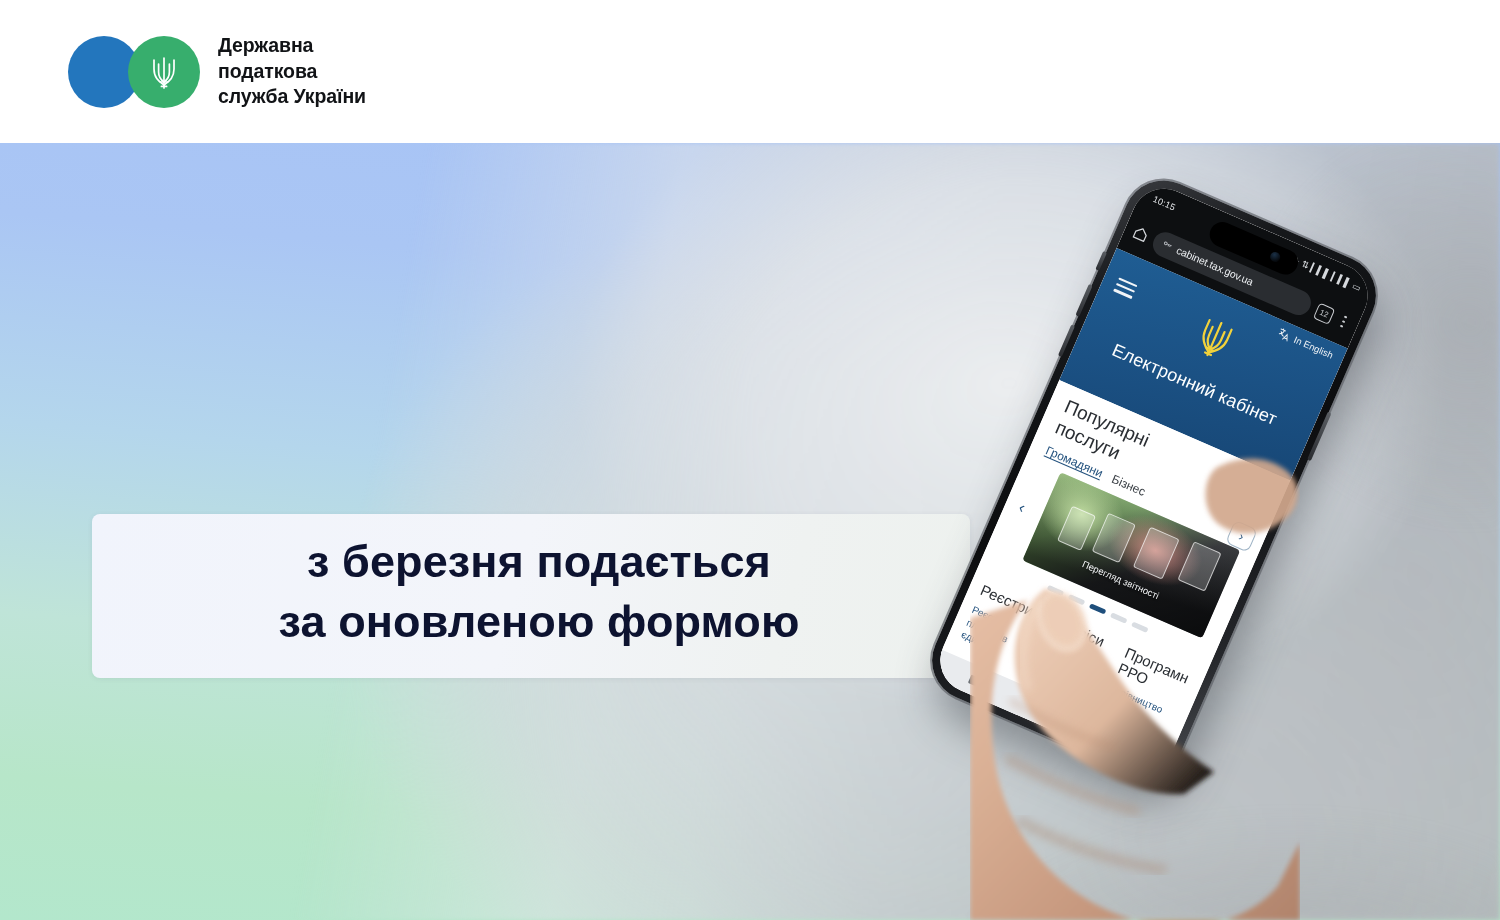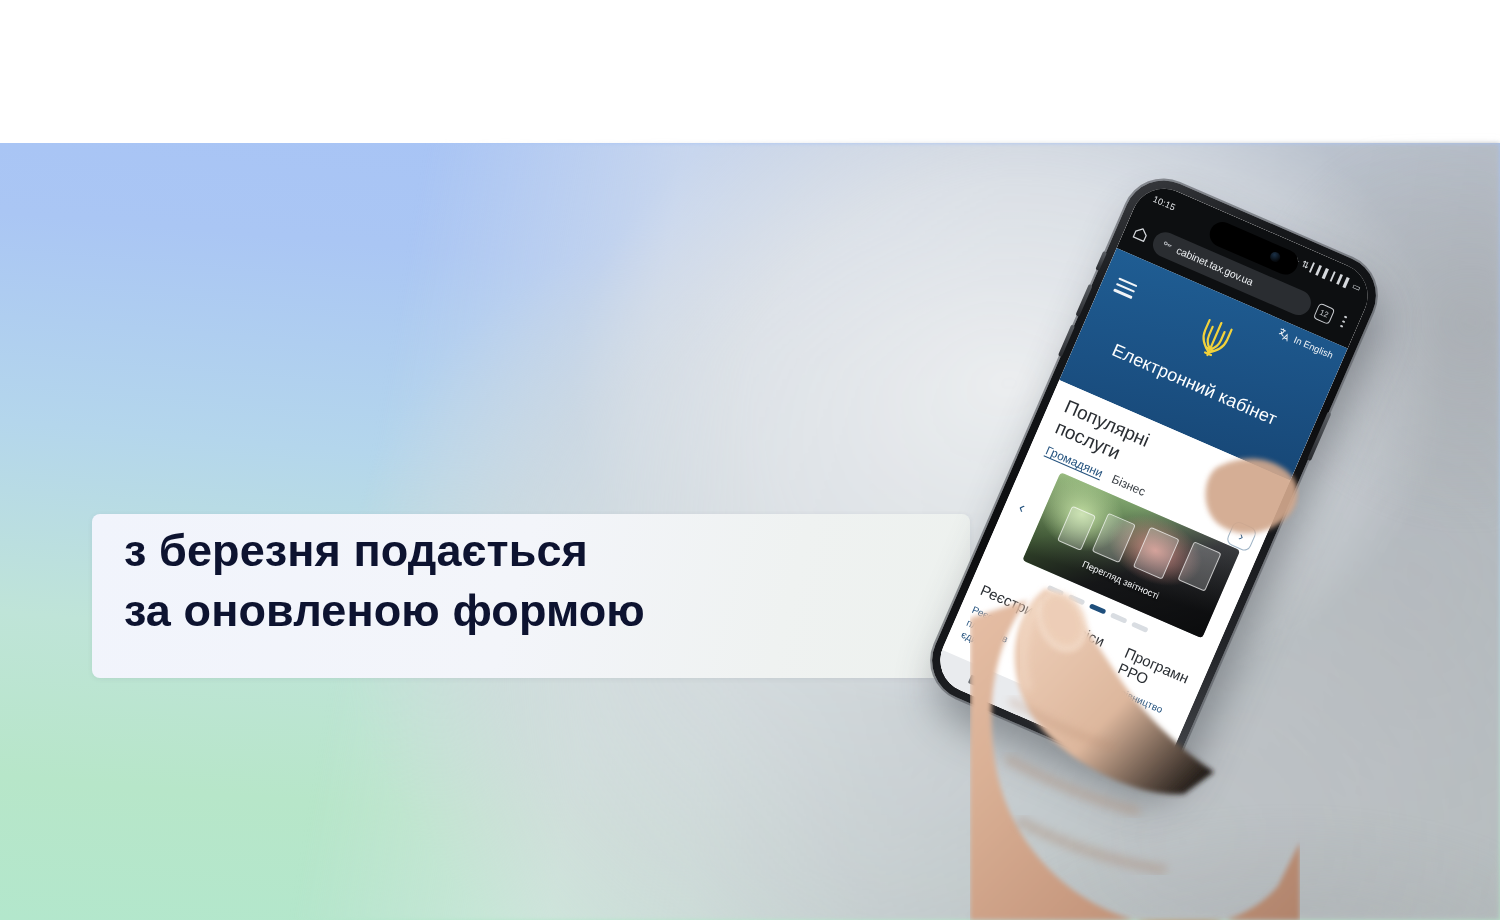--- a/index.html
+++ b/index.html
@@ -71,24 +71,24 @@
   }
 
   
   .sub-panel {
     position:absolute; left:92px; top:514px; width:878px; height:164px;
     background:linear-gradient(105deg, #F1F4FC 0%, #F3F5FA 48%, #EFF2F1 78%, #EDF1EE 100%);
     border-radius:8px; z-index:20;
     box-shadow:0 1px 5px rgba(90,100,115,0.10);
   }
   .sub-text {
-    position:absolute; left:32px; top:7px; width:830px;
+    position:absolute; left:32px; top:18px; width:830px;
     color:#0D1330;
     font-size:45px; font-weight:bold; line-height:1.33;
-    letter-spacing:0.1px; white-space:pre-line;
+    letter-spacing:0.1px; white-space:pre-line;text-align:center;
   }
 
   
   .phone-scene {
     position:absolute; left:980px; top:150px;
     width:520px; height:770px; z-index:25;
   }
   .phone {
     position:absolute; left:40px; top:48px;
     width:268px; height:560px;
@@ -251,20 +251,42 @@
 </style>
 </head>
 <body>
 
 <div id="stage">
 
   <div class="bg-base"></div>
   <div class="bg-photo"></div>
   <div class="bg-vignette"></div>
 
+  <div class="header">
+    <div class="logo-wrap">
+      <div class="logo-marks">
+        <span class="circ blue"></span>
+        <span class="circ green"></span>
+        <svg class="trident" viewBox="0 0 28 38">
+          <g fill="none" stroke="#ffffff" stroke-width="1.7" stroke-linecap="round">
+            <path d="M14 4 V34"></path>
+            <path d="M4 6 V15 C4 23 8 27 14 31"></path>
+            <path d="M24 6 V15 C24 23 20 27 14 31"></path>
+            <path d="M8.6 10 V18 C8.6 23 11 26 14 28"></path>
+            <path d="M19.4 10 V18 C19.4 23 17 26 14 28"></path>
+            <path d="M10.4 28 H17.6"></path>
+            <path d="M11.4 32.4 H16.6"></path>
+          </g>
+        </svg>
+      </div>
+      <div class="logo-text">Державна
+податкова
+служба України</div>
+    </div>
+  </div>
 
 
   <div class="sub-panel">
     <div class="sub-text">з березня подається
 за оновленою формою</div>
   </div>
 
   <div class="phone-scene">
     <div class="phone">
       <div class="phone-frame"></div>

